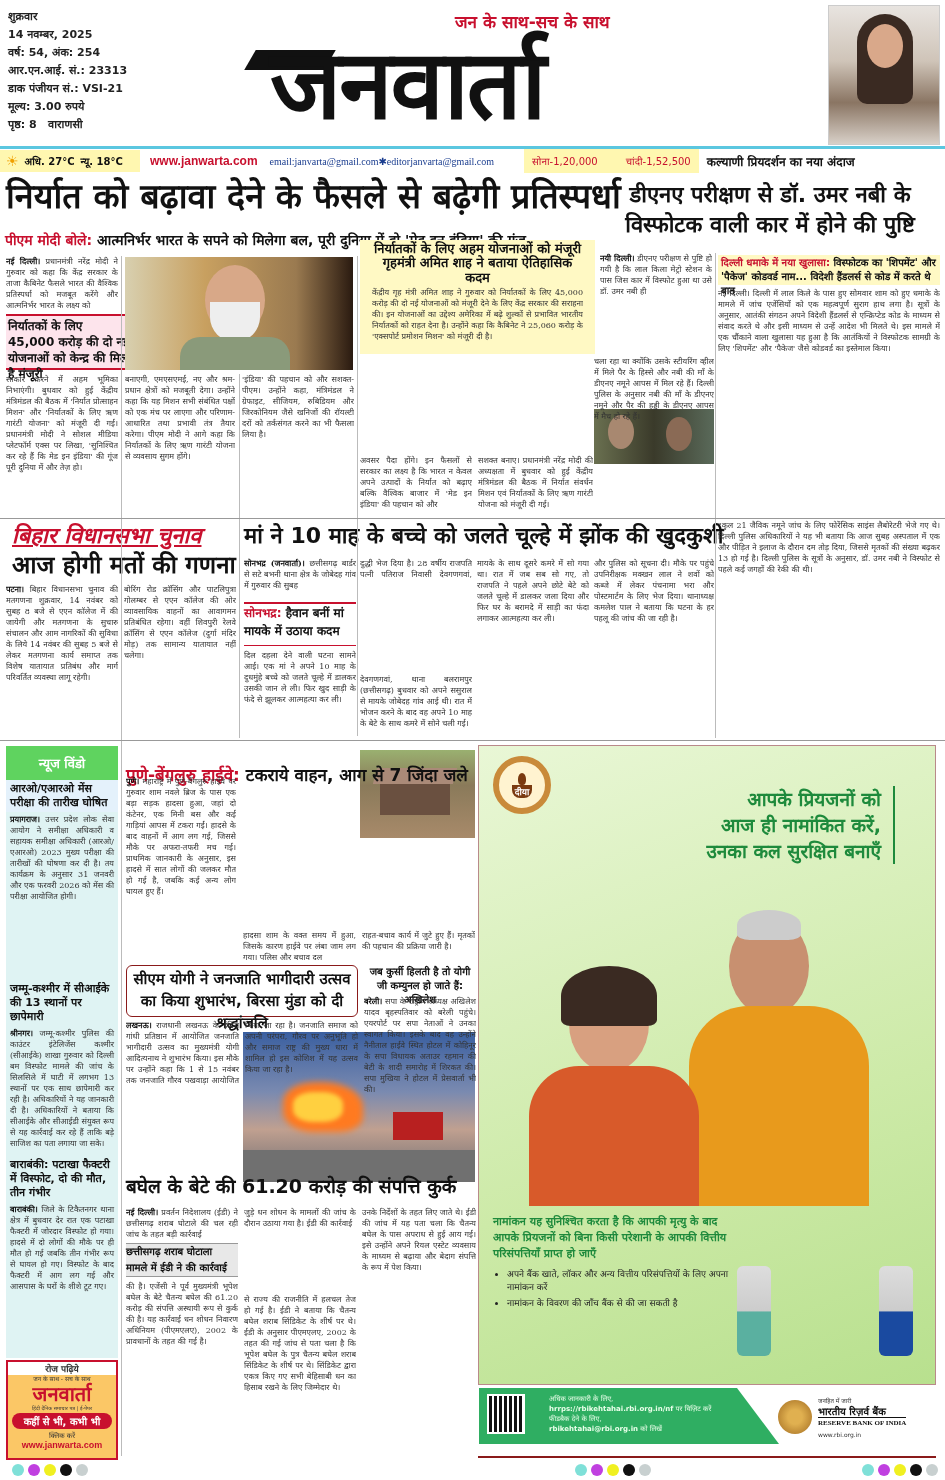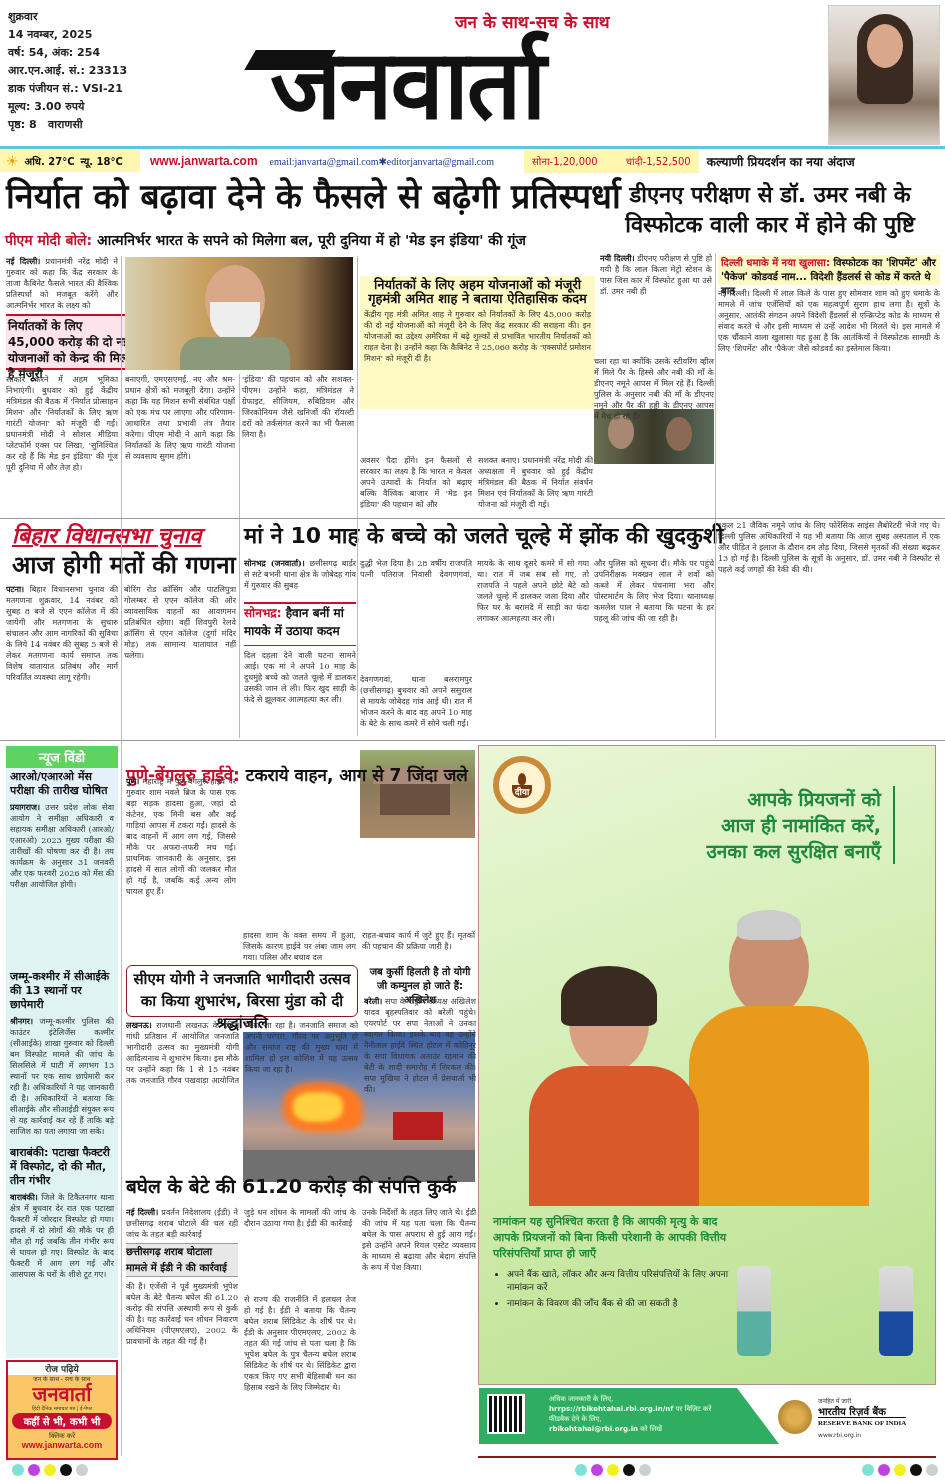--- a/index.html
+++ b/index.html
@@ -80,21 +80,21 @@
 </div>
 <div class="abs col-text" style="left:6px;top:374px;width:112px;height:138px">साकार करने में अहम भूमिका निभाएंगी। बुधवार को हुई केंद्रीय मंत्रिमंडल की बैठक में 'निर्यात प्रोत्साहन मिशन' और 'निर्यातकों के लिए ऋण गारंटी योजना' को मंजूरी दी गई। प्रधानमंत्री मोदी ने सोशल मीडिया प्लेटफॉर्म एक्स पर लिखा, 'सुनिश्चित कर रहे हैं कि मेड इन इंडिया' की गूंज पूरी दुनिया में और तेज़ हो।</div>
 <div class="abs photo" style="left:125px;top:257px;width:228px;height:113px;background:linear-gradient(90deg,#d8d0b0 0%,#c8a060 35%,#9a7a50 75%,#2a1a10 100%)">
   <div style="position:absolute;left:80px;top:8px;width:60px;height:70px;border-radius:50%;background:#d8a888"></div>
   <div style="position:absolute;left:85px;top:45px;width:50px;height:40px;border-radius:0 0 25px 25px;background:#eee"></div>
   <div style="position:absolute;left:55px;top:80px;width:110px;height:40px;background:#8a9a7a;border-radius:20px 20px 0 0"></div>
 </div>
 <div class="abs col-text" style="left:125px;top:374px;width:110px;height:138px">बनाएगी, एमएसएमई, नए और श्रम-प्रधान क्षेत्रों को मजबूती देगा। उन्होंने कहा कि यह मिशन सभी संबंधित पक्षों को एक मंच पर लाएगा और परिणाम-आधारित तथा प्रभावी तंत्र तैयार करेगा। पीएम मोदी ने आगे कहा कि निर्यातकों के लिए ऋण गारंटी योजना से व्यवसाय सुगम होंगे।</div>
 <div class="abs col-text" style="left:242px;top:374px;width:112px;height:138px">'इंडिया' की पहचान को और सशक्त- पीएम। उन्होंने कहा, मंत्रिमंडल ने ग्रेफाइट, सीजियम, रुबिडियम और जिरकोनियम जैसे खनिजों की रॉयल्टी दरों को तर्कसंगत करने का भी फैसला लिया है।</div>
 
-<div class="abs box-yellow" style="left:360px;top:276px;width:235px;height:133px;padding:2px 4px">
+<div class="abs box-yellow" style="left:360px;top:240px;width:235px;height:114px;padding:2px 12px">
   <div class="h1" style="font-size:13px;text-align:center">निर्यातकों के लिए अहम योजनाओं को मंजूरी</div>
   <div class="h1" style="font-size:13px;text-align:center">गृहमंत्री अमित शाह ने बताया ऐतिहासिक कदम</div>
   <div class="col-text" style="height:72px;margin-top:2px">केंद्रीय गृह मंत्री अमित शाह ने गुरुवार को निर्यातकों के लिए 45,000 करोड़ की दो नई योजनाओं को मंजूरी देने के लिए केंद्र सरकार की सराहना की। इन योजनाओं का उद्देश्य अमेरिका में बढ़े शुल्कों से प्रभावित भारतीय निर्यातकों को राहत देना है। उन्होंने कहा कि कैबिनेट ने 25,060 करोड़ के 'एक्सपोर्ट प्रमोशन मिशन' को मंजूरी दी है।</div>
 </div>
 <div class="abs col-text" style="left:360px;top:455px;width:112px;height:60px">अवसर पैदा होंगे। इन फैसलों से सरकार का लक्ष्य है कि भारत न केवल अपने उत्पादों के निर्यात को बढ़ाए बल्कि वैश्विक बाजार में 'मेड इन इंडिया' की पहचान को और</div>
 <div class="abs col-text" style="left:478px;top:455px;width:115px;height:60px">सशक्त बनाए। प्रधानमंत्री नरेंद्र मोदी की अध्यक्षता में बुधवार को हुई केंद्रीय मंत्रिमंडल की बैठक में निर्यात संवर्धन मिशन एवं निर्यातकों के लिए ऋण गारंटी योजना को मंजूरी दी गई।</div>
 
 <div class="abs h1" style="left:600px;top:180px;width:340px;font-size:22px;line-height:30px;text-align:center">डीएनए परीक्षण से डॉ. उमर नबी के विस्फोटक वाली कार में होने की पुष्टि</div>
 <div class="abs col-text" style="left:600px;top:253px;width:112px;height:42px"><b>नयी दिल्ली।</b> <span>डीएनए परीक्षण से पुष्टि हो गयी है कि लाल किला मेट्रो स्टेशन के पास जिस कार में विस्फोट हुआ था उसे डॉ. उमर नबी ही</span></div>
 <div class="abs photo" style="left:594px;top:296px;width:120px;height:55px;background:linear-gradient(90deg,#6a7050,#3a3a2a 50%,#5a6a5a)">
@@ -122,21 +122,21 @@
 <div class="abs photo" style="left:360px;top:582px;width:115px;height:88px;background:linear-gradient(180deg,#9ab070 0%,#8a7a5a 40%,#a88a6a 100%)">
   <div style="position:absolute;left:20px;top:30px;width:70px;height:35px;background:#6a5040"></div>
   <div style="position:absolute;left:15px;top:18px;width:80px;height:16px;background:#aa8a78;transform:skewX(-15deg)"></div>
 </div>
 <div class="abs col-text" style="left:360px;top:674px;width:112px;height:62px">देवगणगवां, थाना बलरामपुर (छत्तीसगढ़) बुधवार को अपने ससुराल से मायके जोबेदह गांव आई थी। रात में भोजन करने के बाद वह अपने 10 माह के बेटे के साथ कमरे में सोने चली गई।</div>
 <div class="abs col-text" style="left:477px;top:558px;width:112px;height:178px">मायके के साथ दूसरे कमरे में सो गया था। रात में जब सब सो गए, तो राजपति ने पहले अपने छोटे बेटे को जलते चूल्हे में डालकर जला दिया और फिर घर के बरामदे में साड़ी का फंदा लगाकर आत्महत्या कर ली।</div>
 <div class="abs col-text" style="left:594px;top:558px;width:120px;height:178px">और पुलिस को सूचना दी। मौके पर पहुंचे उपनिरीक्षक मक्खन लाल ने शवों को कब्जे में लेकर पंचनामा भरा और पोस्टमार्टम के लिए भेज दिया। थानाध्यक्ष कमलेश पाल ने बताया कि घटना के हर पहलू की जांच की जा रही है।</div>
 <div class="abs col-text" style="left:718px;top:520px;width:222px;height:218px">"कुल 21 जैविक नमूने जांच के लिए फोरेंसिक साइंस लैबोरेटरी भेजे गए थे। दिल्ली पुलिस अधिकारियों ने यह भी बताया कि आज सुबह अस्पताल में एक और पीड़ित ने इलाज के दौरान दम तोड़ दिया, जिससे मृतकों की संख्या बढ़कर 13 हो गई है। दिल्ली पुलिस के सूत्रों के अनुसार, डॉ. उमर नबी ने विस्फोट से पहले कई जगहों की रेकी की थी।</div>
 
 <div class="abs box-cyan" style="left:6px;top:746px;width:112px;height:612px">
-  <div style="background:#5fd35f;color:#fff;font-weight:bold;font-size:13px;text-align:center;padding:2px 0">न्यूज विंडो</div>
+  <div style="background:#5fd35f;color:#fff;font-weight:bold;font-size:13px;text-align:center;padding:8px 0">न्यूज विंडो</div>
   <div class="box-blue" style="padding:2px 4px">
     <div class="h1" style="font-size:11px;line-height:14px">आरओ/एआरओ मेंस परीक्षा की तारीख घोषित</div>
   </div>
   <div class="col-text" style="padding:2px 4px;height:168px"><b>प्रयागराज।</b> <span>उत्तर प्रदेश लोक सेवा आयोग ने समीक्षा अधिकारी व सहायक समीक्षा अधिकारी (आरओ/एआरओ) 2023 मुख्य परीक्षा की तारीखों की घोषणा कर दी है। तय कार्यक्रम के अनुसार 31 जनवरी और एक फरवरी 2026 को मेंस की परीक्षा आयोजित होगी।</span></div>
   <div class="h1" style="font-size:11px;line-height:14px;padding:2px 4px">जम्मू-कश्मीर में सीआईके की 13 स्थानों पर छापेमारी</div>
   <div class="col-text" style="padding:2px 4px;height:130px"><b>श्रीनगर।</b> <span>जम्मू-कश्मीर पुलिस की काउंटर इंटेलिजेंस कश्मीर (सीआईके) शाखा गुरुवार को दिल्ली बम विस्फोट मामले की जांच के सिलसिले में घाटी में लगभग 13 स्थानों पर एक साथ छापेमारी कर रही है। अधिकारियों ने यह जानकारी दी है। अधिकारियों ने बताया कि सीआईके और सीआईडी संयुक्त रूप से यह कार्रवाई कर रहे हैं ताकि बड़े साजिश का पता लगाया जा सके।</span></div>
   <div class="h1" style="font-size:11px;line-height:14px;padding:2px 4px">बाराबंकी: पटाखा फैक्टरी में विस्फोट, दो की मौत, तीन गंभीर</div>
   <div class="col-text" style="padding:2px 4px;height:170px"><b>बाराबंकी।</b> <span>जिले के टिकैतनगर थाना क्षेत्र में बुधवार देर रात एक पटाखा फैक्टरी में जोरदार विस्फोट हो गया। हादसे में दो लोगों की मौके पर ही मौत हो गई जबकि तीन गंभीर रूप से घायल हो गए। विस्फोट के बाद फैक्टरी में आग लग गई और आसपास के घरों के शीशे टूट गए।</span></div>
 </div>
 

